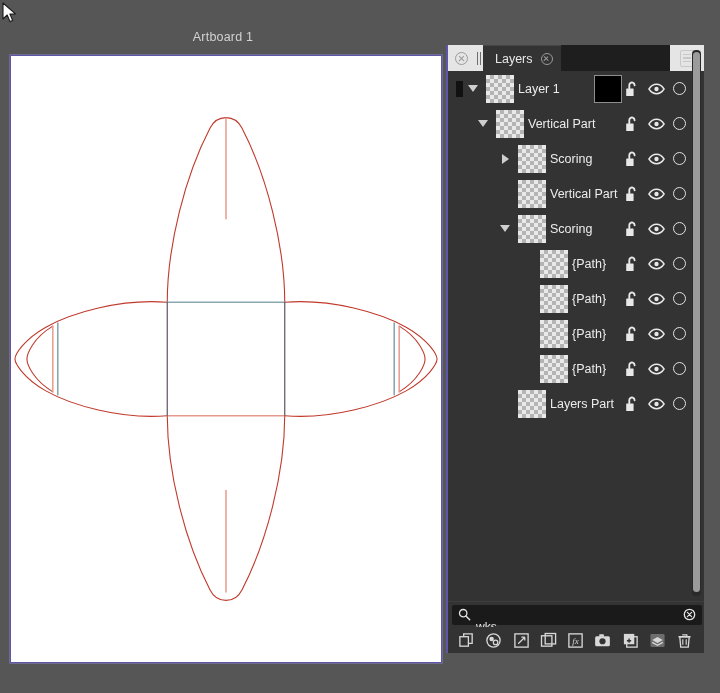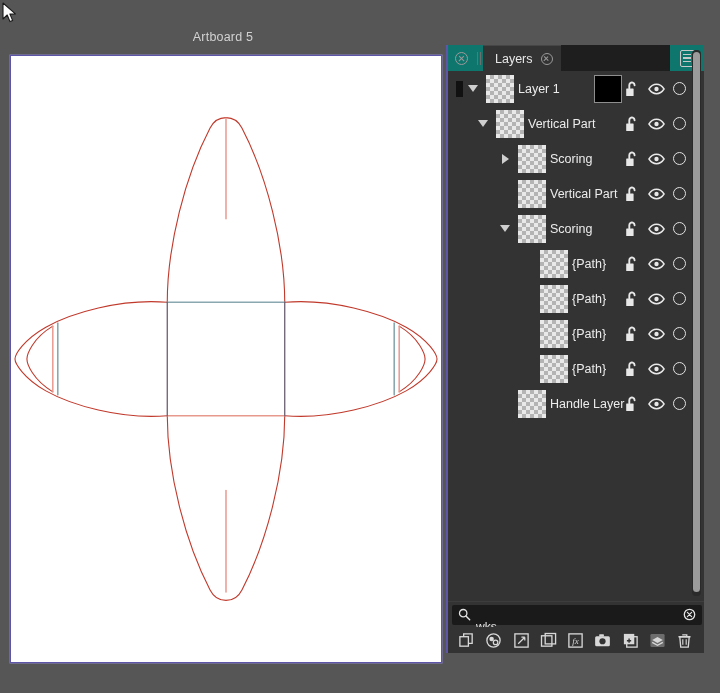--- a/index.html
+++ b/index.html
@@ -61,21 +61,21 @@
     left: 446px; top: 45px;
     width: 258px; height: 608px;
     background: #333333;
     border-left: 2px solid #5d55a8;
   }
 
   
   #tab-bar {
     position: relative;
     height: 26px;
-    background: #0f766e;
+    background: #e5e5e5;
     display: flex;
     align-items: stretch;
     text-align: right;
   }
   .tab-close-round {
     width: 13px; height: 13px;
     border-radius: 50%;
     border: 1.4px solid #9a9a9a;
     position: relative;
     flex: none;
@@ -266,21 +266,21 @@
     background: #565656;
   }
 </style>
 </head>
 <body>
 
 <div id="app">
 
   <div id="canvas-area">
 
-    <div id="artboard-label">Artboard 5</div>
+    <div id="artboard-label">Artboard 1</div>
 
     <div id="artboard">
       <svg viewBox="0 0 432 608" xmlns="http://www.w3.org/2000/svg">
         <g fill="none" stroke-linecap="round" stroke-linejoin="round">
 
           <path d="M 157 247 L 157 247
                    C 157 190 175 120 200 72
                    C 207 58 225 58 232 72
                    C 257 120 275 190 275 247
                    L 275 247" stroke="#c0392b" stroke-width="1.1"></path>
@@ -525,21 +525,21 @@
               <circle cx="9" cy="6" r="2.3" fill="#e8e8e8"></circle>
             </svg>
             <span class="ico-circle"></span>
           </div>
         </div>
         <div class="layer-row">
           <div style="flex: 0 0 auto; width: 50px; height: 1px;"></div>
           <div class="disc"></div>
           <div style="flex: 0 0 auto; width: 6px; height: 1px;"></div>
           <div class="thumb"></div>
-          <div class="layer-name">Handle Layer</div>
+          <div class="layer-name">Layers Part</div>
           <div class="row-icons">
             <svg viewBox="0 0 15 16" class="ico-lock">
               <path d="M4.3 7.2 L4.3 4.2 C4.3 2.2 6 1 7.8 1.6 C9.2 2.1 9.6 3.2 9.6 4.2" fill="none" stroke="#e8e8e8" stroke-width="1.9" stroke-linecap="round"></path>
               <rect x="1.2" y="7.4" width="7.4" height="7.6" rx="0.6" fill="#e8e8e8"></rect>
             </svg>
             <svg viewBox="0 0 18 12" class="ico-eye">
               <path d="M1 6 C3.6 2 6.2 1 9 1 C11.8 1 14.4 2 17 6 C14.4 10 11.8 11 9 11 C6.2 11 3.6 10 1 6 Z" fill="none" stroke="#e8e8e8" stroke-width="1.5"></path>
               <circle cx="9" cy="6" r="2.3" fill="#e8e8e8"></circle>
             </svg>
             <span class="ico-circle"></span>

